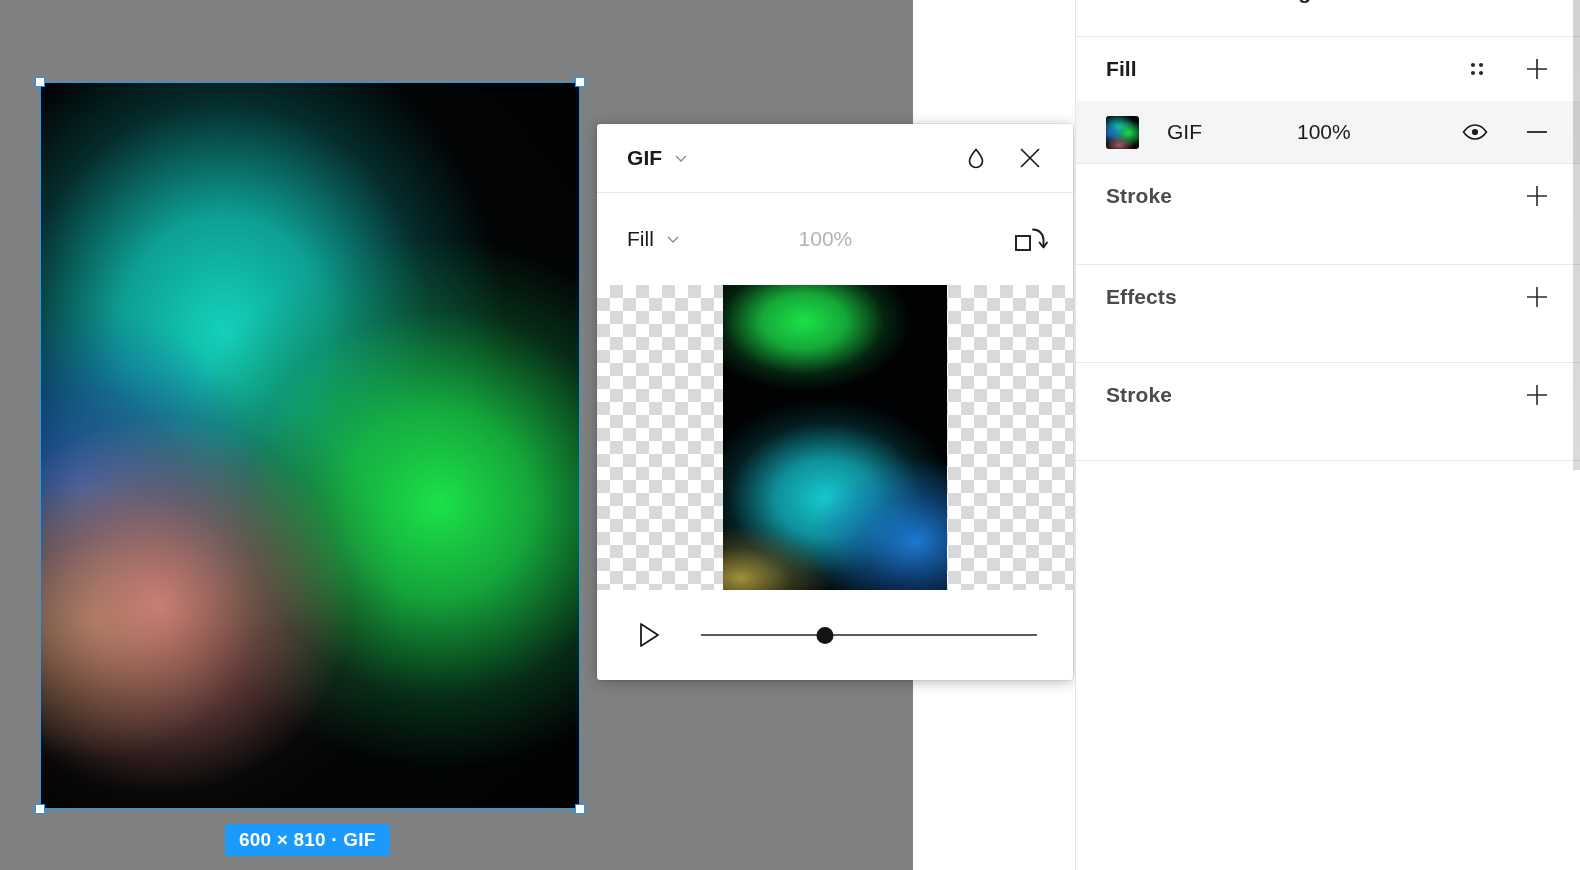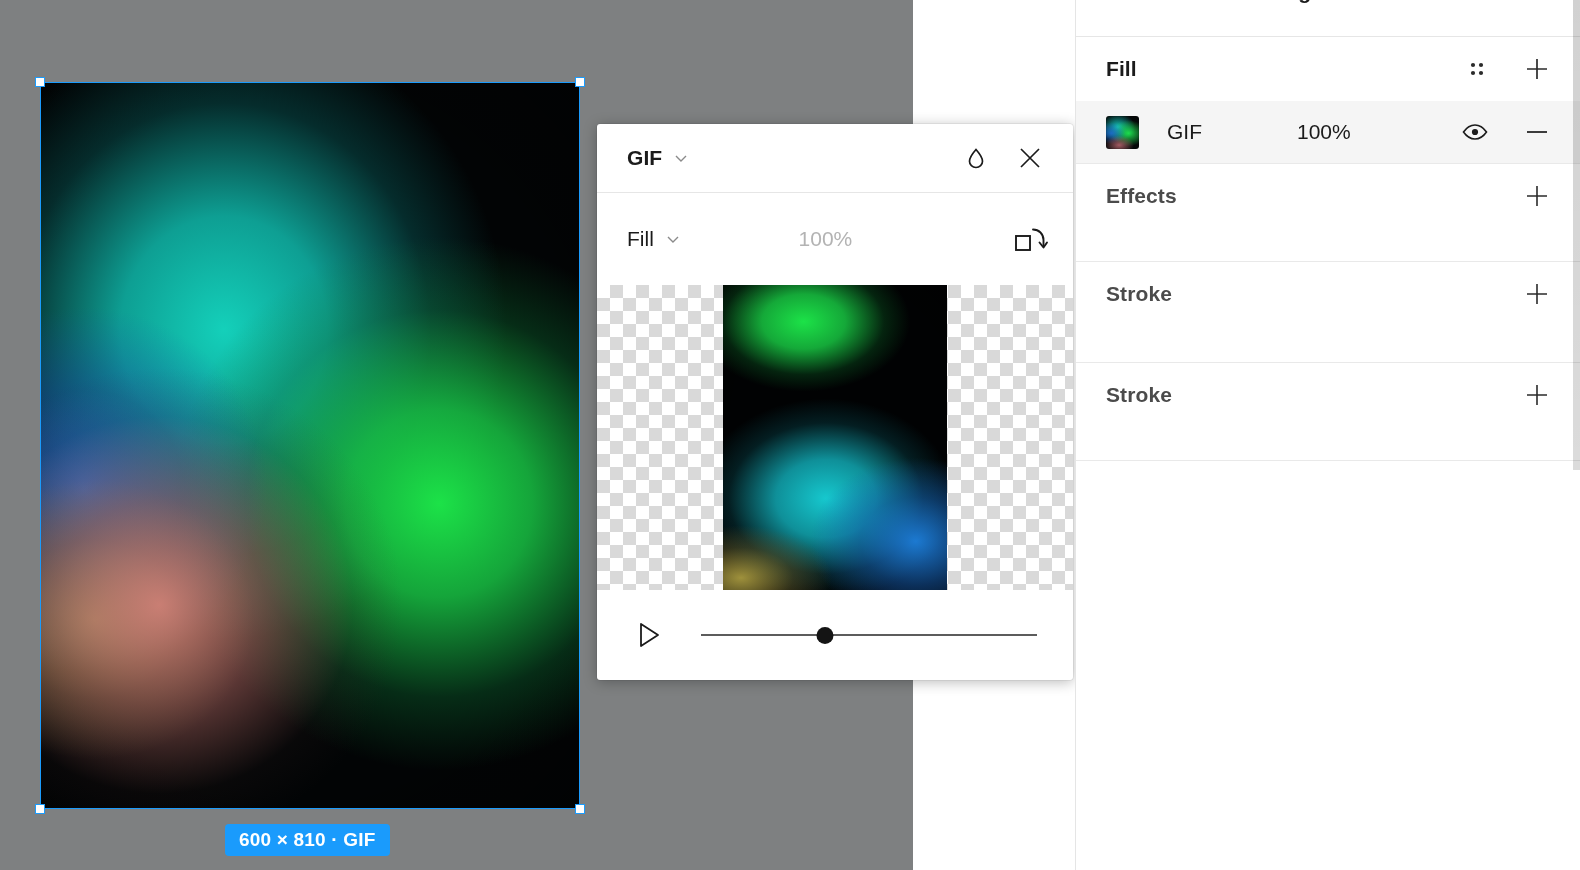--- a/index.html
+++ b/index.html
@@ -455,20 +455,33 @@
         <span class="fill-icon">
           <svg width="28" height="28" viewBox="0 0 28 28" fill="none" stroke="currentColor" stroke-width="1.7">
             <path d="M4 14 L24 14"></path>
           </svg>
         </span>
       </div>
     </div>
 
     <div class="section">
       <div class="section-head">
+        <span class="section-title">Stroke</span>
+        <span class="section-head-spacer"></span>
+        <span class="sec-icon">
+          <svg width="28" height="28" viewBox="0 0 28 28" fill="none" stroke="currentColor" stroke-width="1.6">
+            <path d="M14 4 L14 24 M4 14 L24 14"></path>
+          </svg>
+        </span>
+      </div>
+      <div style="height:36px"></div>
+    </div>
+
+    <div class="section">
+      <div class="section-head">
         <span class="section-title">Effects</span>
         <span class="section-head-spacer"></span>
         <span class="sec-icon">
           <svg width="28" height="28" viewBox="0 0 28 28" fill="none" stroke="currentColor" stroke-width="1.6">
             <path d="M14 4 L14 24 M4 14 L24 14"></path>
           </svg>
         </span>
       </div>
       <div style="height:33px"></div>
     </div>
@@ -476,33 +489,20 @@
     <div class="section">
       <div class="section-head">
         <span class="section-title">Stroke</span>
         <span class="section-head-spacer"></span>
         <span class="sec-icon">
           <svg width="28" height="28" viewBox="0 0 28 28" fill="none" stroke="currentColor" stroke-width="1.6">
             <path d="M14 4 L14 24 M4 14 L24 14"></path>
           </svg>
         </span>
       </div>
-      <div style="height:36px"></div>
-    </div>
-
-    <div class="section">
-      <div class="section-head">
-        <span class="section-title">Stroke</span>
-        <span class="section-head-spacer"></span>
-        <span class="sec-icon">
-          <svg width="28" height="28" viewBox="0 0 28 28" fill="none" stroke="currentColor" stroke-width="1.6">
-            <path d="M14 4 L14 24 M4 14 L24 14"></path>
-          </svg>
-        </span>
-      </div>
       <div style="height:33px"></div>
     </div>
 
     <div class="panel-scrollbar"></div>
 
   </div>
 
 </div>
 
 </body></html>

